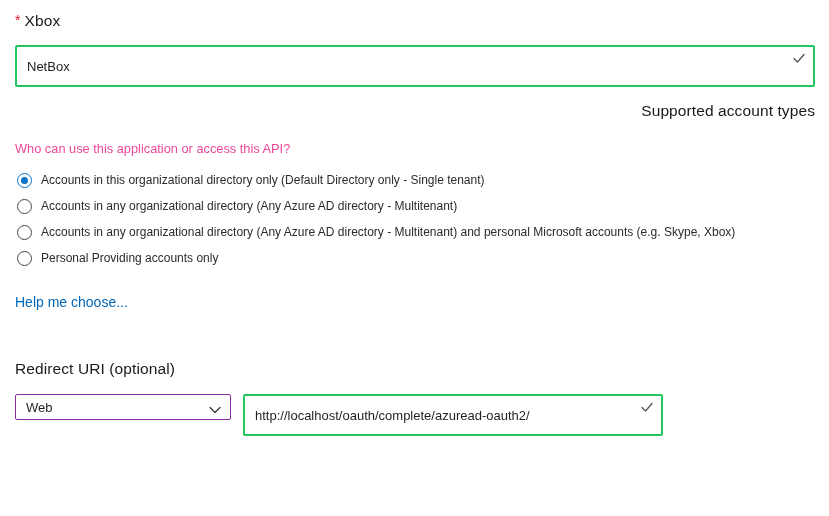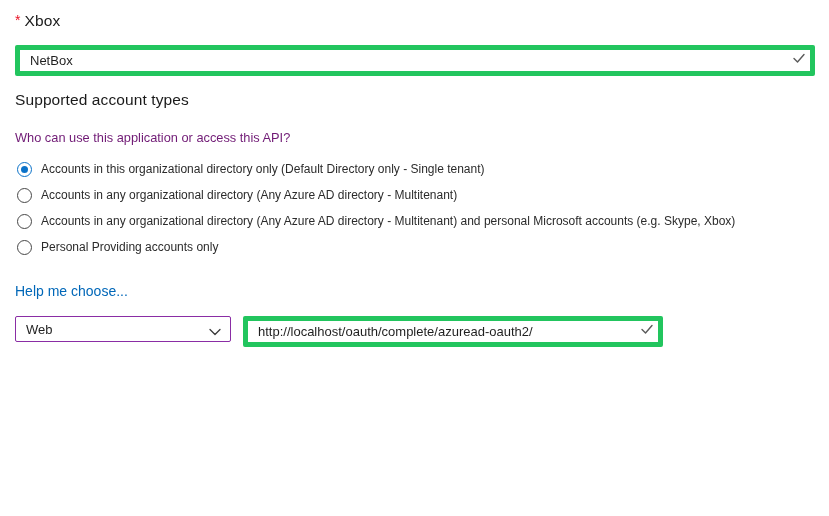--- a/index.html
+++ b/index.html
@@ -30,42 +30,42 @@
   
   .name-heading { margin-top: 2px; }
   .name-desc { margin-top: 17px; }
   .input-wrap {
     position: relative;
     margin-top: 15px;
     height: 26px;
   }
   .text-input {
     width: 100%;
-    height: 31px;
-    border: 5px solid #22c55e;
+    height: 42px;
+    border: 2px solid #22c55e;
     border-radius: 2px;
     padding: 0 24px 0 10px;
     font-family: "Liberation Sans", "DejaVu Sans", sans-serif;
     font-size: 13px;
     color: #1f1f1f;
     outline: none;
     background: #fff;
   }
   .valid-check {
     position: absolute;
     right: 9px;
     top: 6px;
     width: 14px;
     height: 14px;
     pointer-events: none;
   }
   .valid-check svg { display: block; }
   
-  .acct-heading { margin-top: 20px; }
-  .acct-question { margin-top: 21px; font-size: 12.8px; color: #701a75; }
+  .acct-heading { margin-top: 31px; text-align: right; }
+  .acct-question { margin-top: 21px; font-size: 12.8px; color: #ec4899; }
   .radio-group { margin-top: 11px; }
   .radio-row {
     display: flex;
     align-items: center;
     height: 26px;
     cursor: pointer;
   }
   .radio-outer {
     width: 15px;
     height: 15px;
@@ -175,20 +175,21 @@
       <span class="radio-outer">
           <span class="radio-dot"></span>
         </span>
       <span class="radio-label">Personal Providing accounts only</span>
     </div>
   </div>
   <a class="help-link">Help me choose...</a>
 </div>
 
 <div>
+  <div class="section-heading redirect-heading">Redirect URI (optional)</div>
   <div class="redirect-row">
     <div class="platform-select">
       <span>Web</span>
       <span class="chevron-down">
         <svg width="12" height="9" viewBox="0 0 12 9">
             <path d="M1 1.5 L6 6.5 L11 1.5" stroke="#3b3b3b" stroke-width="1.3" fill="none" stroke-linecap="round" stroke-linejoin="round"></path>
           </svg>
       </span>
     </div>
     <div class="uri-wrap">

